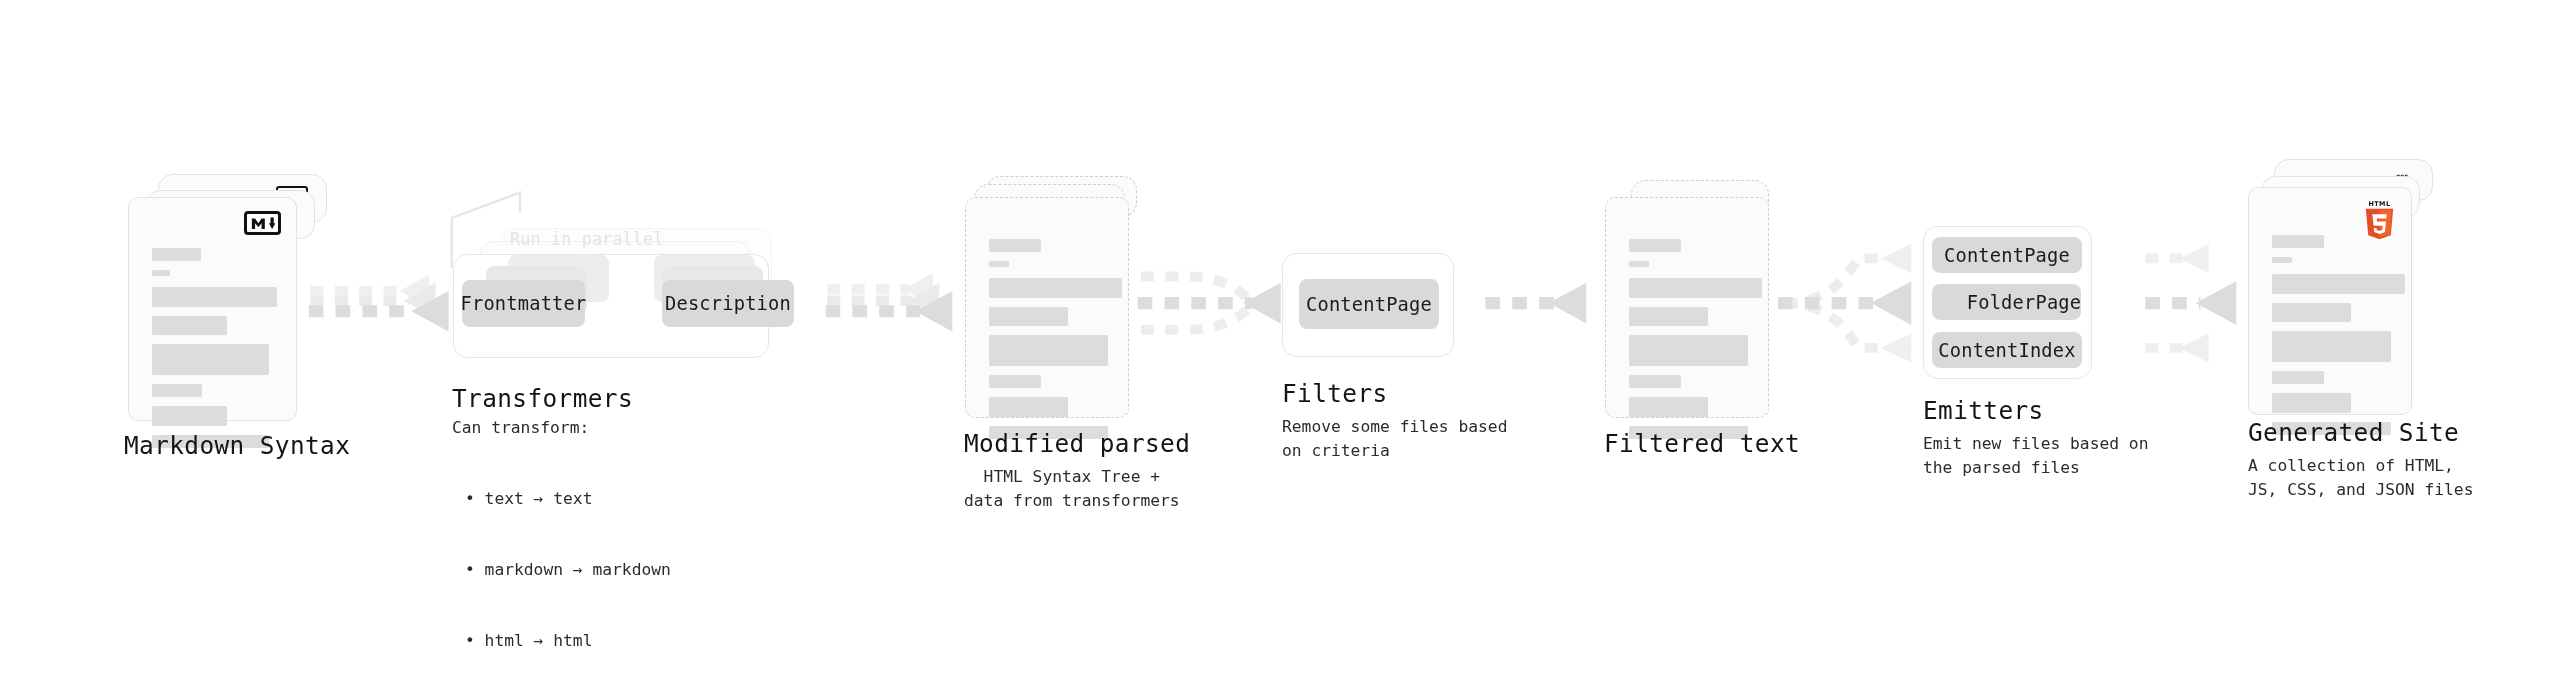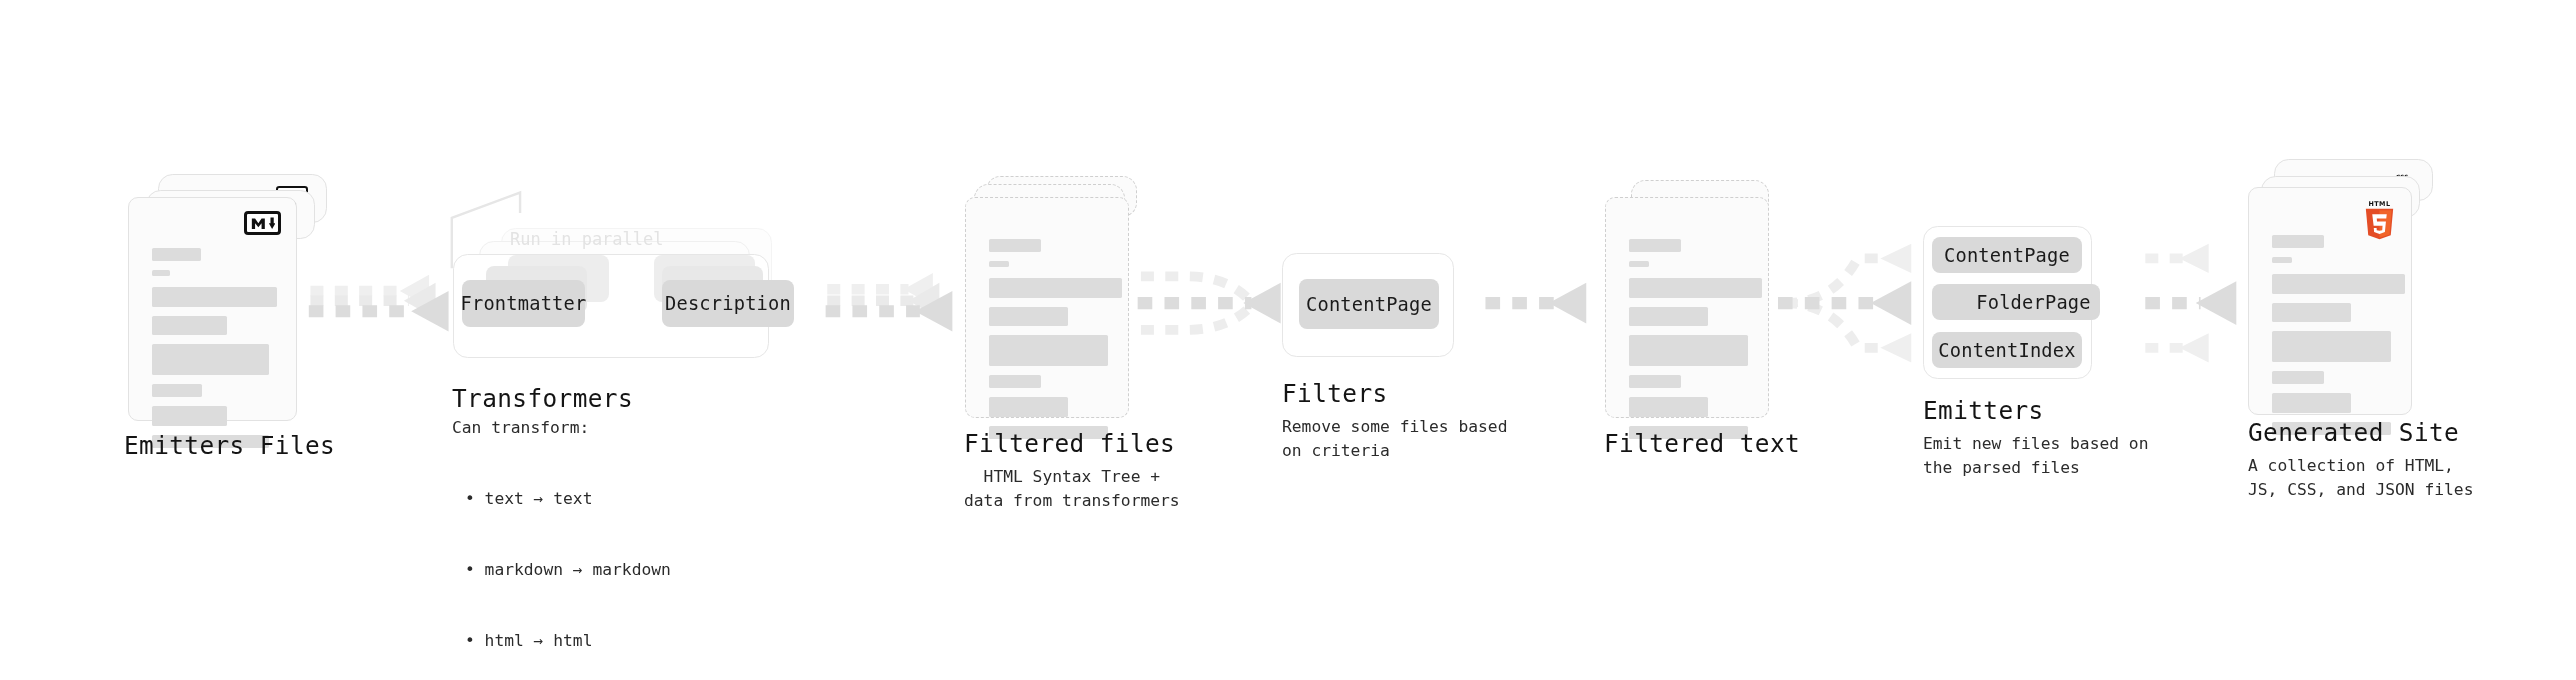--- a/index.html
+++ b/index.html
@@ -259,21 +259,21 @@
         <div class="bar" style="width:18px;height:5.7px;margin-bottom:11.4px;"></div>
         <div class="bar" style="width:125px;height:19.5px;"></div>
         <div class="bar" style="width:75px;height:19.5px;"></div>
         <div class="bar" style="width:117px;height:31px;"></div>
         <div class="bar" style="width:50px;height:13px;"></div>
         <div class="bar" style="width:75px;height:19.5px;"></div>
         <div class="bar" style="width:117px;height:13px;"></div>
       </div>
     </div>
 
-    <div class="title" style="left:124px; top:431px;">Emitters Files</div>
+    <div class="title" style="left:124px; top:431px;">Markdown Syntax</div>
   </div>
 
   <div>
 
     <div class="panel ghost2" style="left:501px; top:228px; width:271px; height:104px;"></div>
     <div class="panel ghost1" style="left:479px; top:241px; width:271px; height:104px;"></div>
     <div class="panel" style="left:453px; top:254px; width:316px; height:104px;"></div>
 
     <div class="chip g2" style="left:508px; top:255px; width:101px; height:47px;"></div>
     <div class="chip g1" style="left:486px; top:266px; width:101px; height:47px;"></div>
@@ -307,21 +307,21 @@
         <div class="bar" style="width:19.5px;height:5.7px;margin-bottom:11.4px;"></div>
         <div class="bar" style="width:133px;height:19.5px;"></div>
         <div class="bar" style="width:79px;height:19.5px;"></div>
         <div class="bar" style="width:119px;height:31px;"></div>
         <div class="bar" style="width:52px;height:13px;"></div>
         <div class="bar" style="width:79px;height:19.5px;"></div>
         <div class="bar" style="width:119px;height:13px;"></div>
       </div>
     </div>
 
-    <div class="title" style="left:964px; top:429px;">Filtered files</div>
+    <div class="title" style="left:964px; top:429px;">Modified parsed</div>
 
     <div class="sub" style="left:964px; top:465px;text-align:center;">HTML Syntax Tree +
 data from transformers</div>
   </div>
 
   <div>
 
     <div class="panel" style="left:1282px; top:253px; width:172px; height:104px;"></div>
 
     <div class="chip" style="left:1299px; top:279px; width:140px; height:50px;">ContentPage</div>
@@ -350,21 +350,21 @@
     </div>
 
     <div class="title" style="left:1604px; top:429px;">Filtered text</div>
   </div>
 
   <div>
 
     <div class="panel" style="left:1923px; top:226px; width:169px; height:153px;"></div>
 
     <div class="chip" style="left:1932px; top:237px; width:150px; height:36px;text-align:center;">ContentPage</div>
-    <div class="chip" style="left:1932px; top:284px; width:168px; height:36px;padding-left:35px;">FolderPage</div>
+    <div class="chip" style="left:1932px; top:284px; width:149px; height:36px;padding-left:35px;">FolderPage</div>
     <div class="chip" style="left:1932px; top:332px; width:150px; height:36px;">ContentIndex</div>
 
     <div class="title" style="left:1923px; top:396px;">Emitters</div>
 
     <div class="sub" style="left:1923px; top:432px;">Emit new files based on
 the parsed files</div>
   </div>
 
   <div>
 

